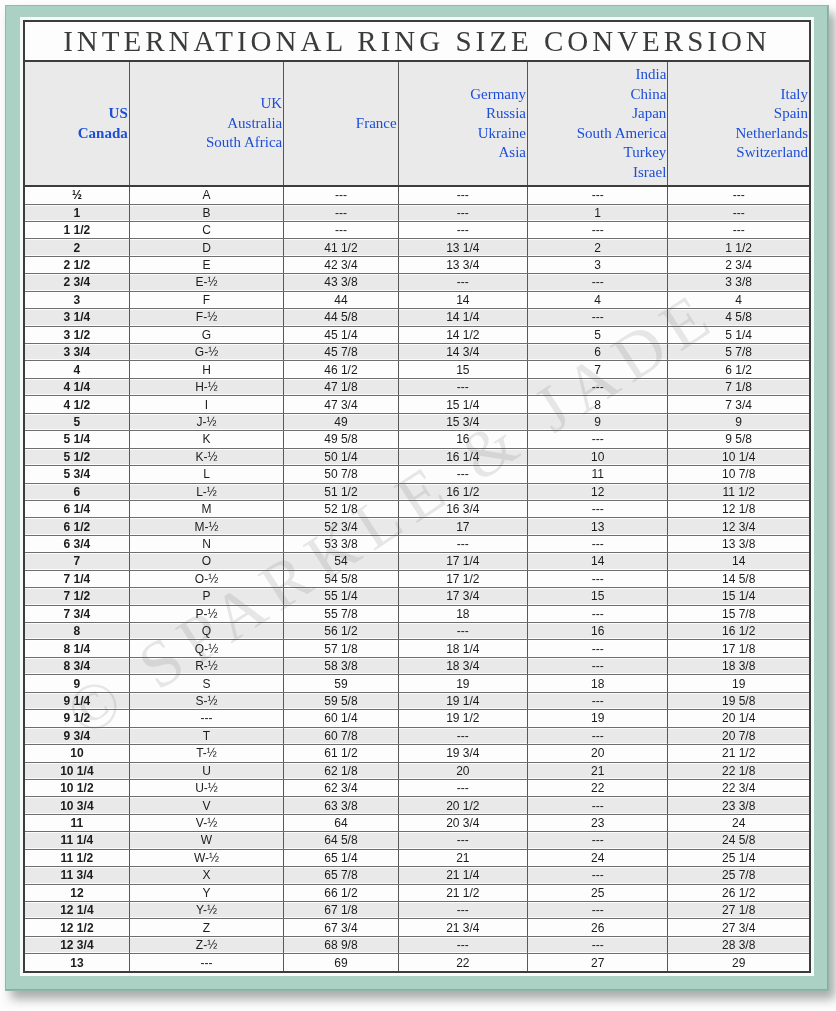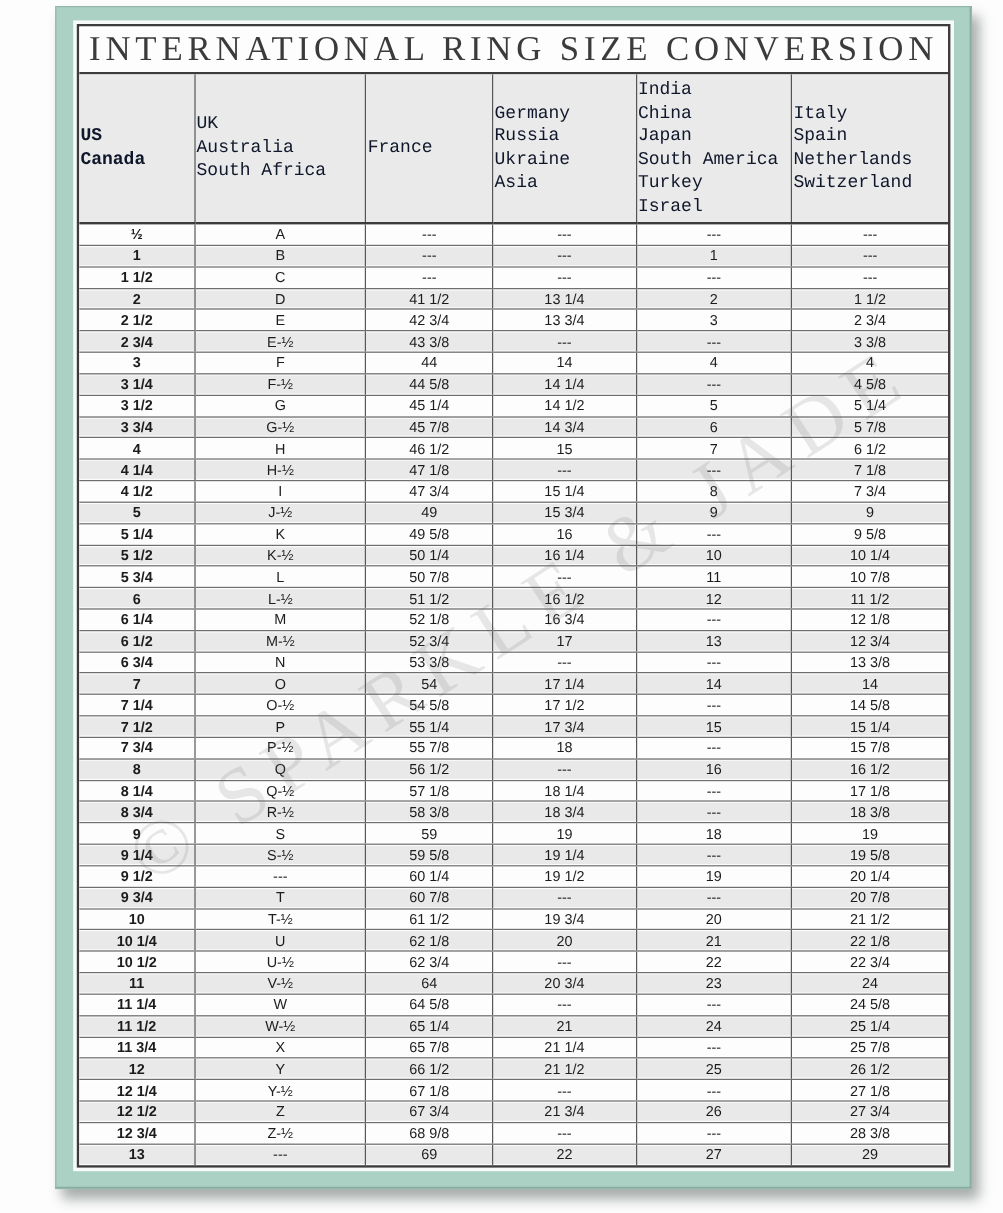--- a/index.html
+++ b/index.html
@@ -14,27 +14,26 @@
   .page {
     position: relative;
     width: 836px;
     height: 1011px;
     background: #fdfdfd;
   }
   .frame {
     position: absolute;
     left: 5px;
     top: 5px;
-    width: 764px;
+    width: 824px;
     height: 986px;
     background: #abd0c4;
     box-sizing: border-box;
     padding: 12px 15px 15px 15px;
     box-shadow: inset 0 0 0 1px #93b7ab, inset -2px -2px 0 #8aaba0, 6px 8px 10px rgba(60,70,66,0.45);
-    margin-left: 41px;
   }
   .inner {
     width: 100%;
     height: 100%;
     background: #f6faf8;
     box-sizing: border-box;
     padding: 3px;
   }
   .table-box {
     position: relative;
@@ -69,26 +68,26 @@
   }
   col.c-us      { width: 13.3%; }
   col.c-uk      { width: 19.7%; }
   col.c-france  { width: 14.6%; }
   col.c-germany { width: 16.5%; }
   col.c-india   { width: 17.9%; }
   col.c-italy   { width: 18.0%; }
   thead th {
     height: 121px;
     background: #eaeaea;
-    font-family: Liberation Mono, monospace;
+    font-family: Liberation Serif, serif;
     font-weight: normal;
     font-size: 15px;
     line-height: 1.3;
-    color: #0f172a;
-    text-align: left;
+    color: #1d4ed8;
+    text-align: right;
     vertical-align: middle;
     white-space: pre-line;
     border-bottom: 2px solid #3c3c3c;
     border-left: 1px solid #555;
   }
   thead th:first-child { border-left: none; font-weight: bold; }
   tbody td {
     font-size: 12px;
     line-height: 1;
     color: #1c1c1c;
@@ -434,20 +433,28 @@
               </tr>
               <tr>
                 <td>10 1/2</td>
                 <td>U-½</td>
                 <td>62 3/4</td>
                 <td>---</td>
                 <td>22</td>
                 <td>22 3/4</td>
               </tr>
               <tr>
+                <td>10 3/4</td>
+                <td>V</td>
+                <td>63 3/8</td>
+                <td>20 1/2</td>
+                <td>---</td>
+                <td>23 3/8</td>
+              </tr>
+              <tr>
                 <td>11</td>
                 <td>V-½</td>
                 <td>64</td>
                 <td>20 3/4</td>
                 <td>23</td>
                 <td>24</td>
               </tr>
               <tr>
                 <td>11 1/4</td>
                 <td>W</td>

